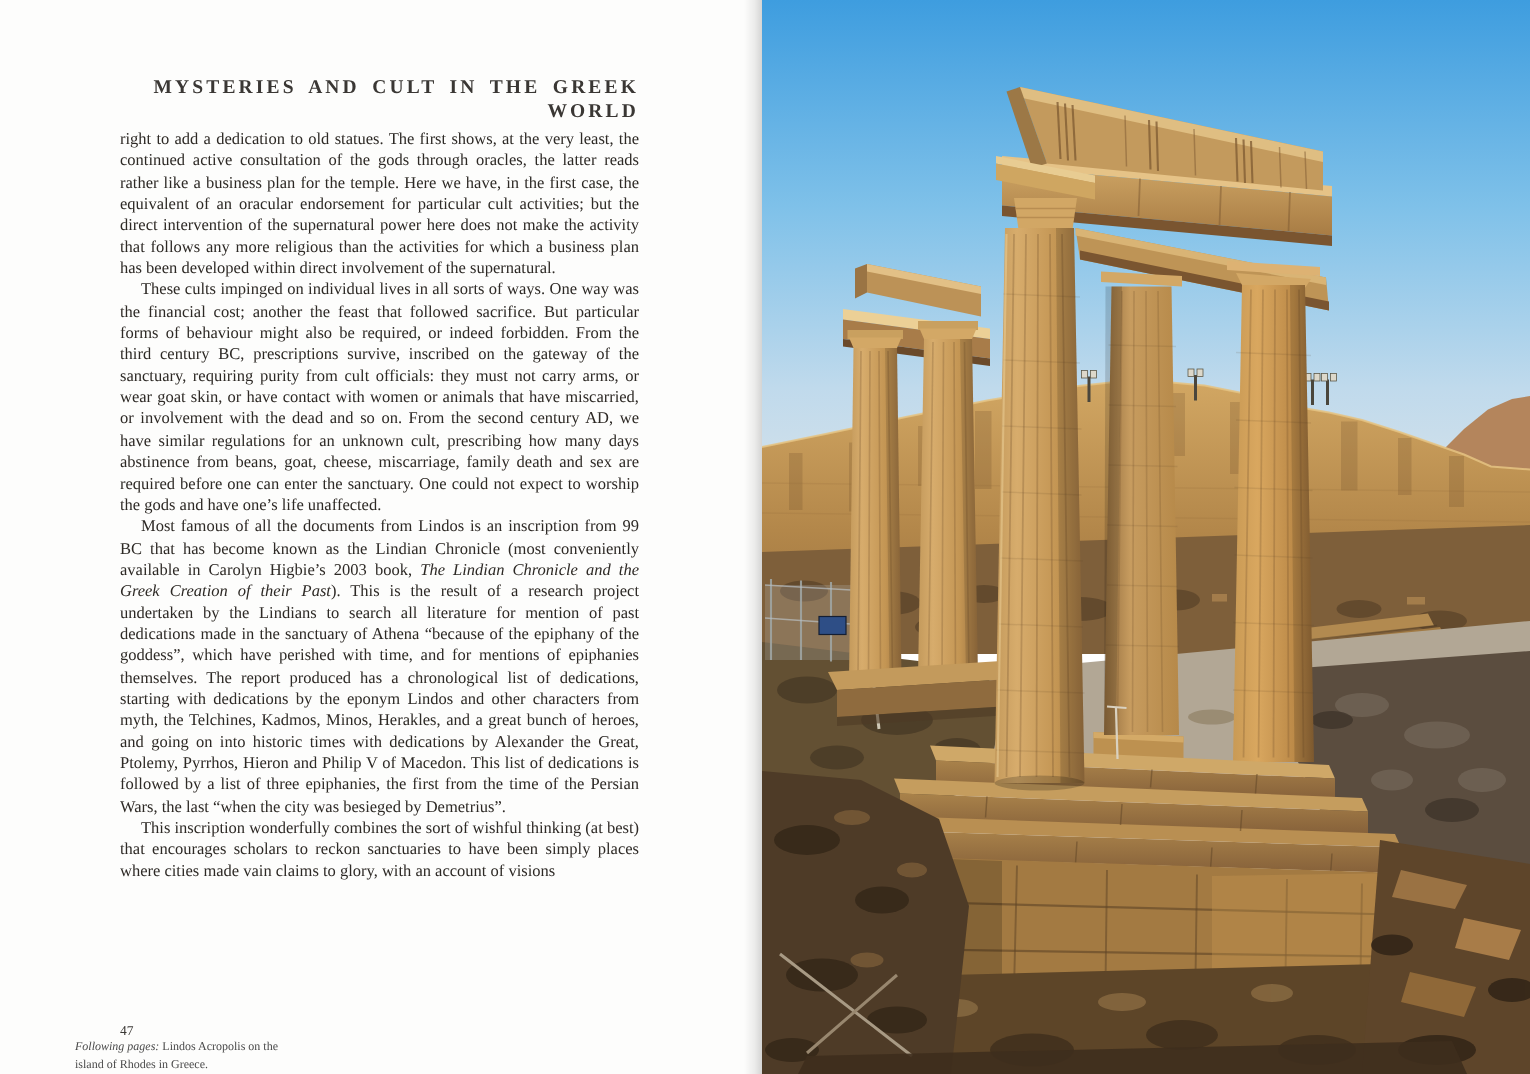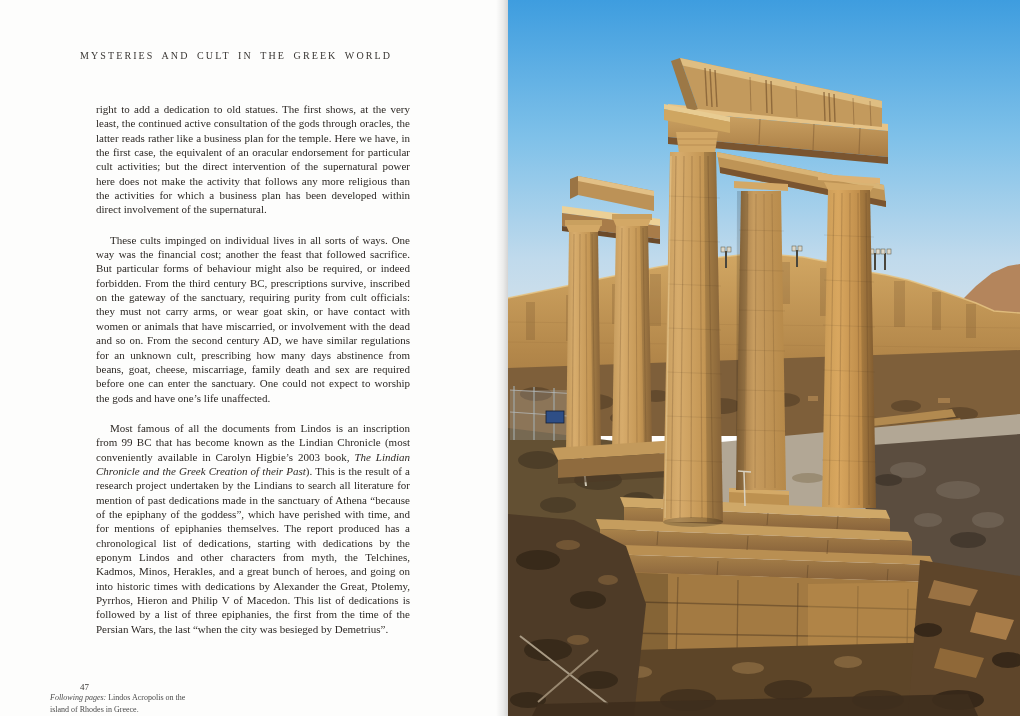--- a/index.html
+++ b/index.html
@@ -1,24 +1,24 @@
 <!DOCTYPE html>
 <html><head>
 <meta charset="utf-8">
 <style>
   html,body{margin:0;padding:0;background:#ffffff;}
   .spread{position:relative;width:1020px;height:716px;background:#ffffff;overflow:hidden;
           font-family:"Liberation Serif", serif;}
   
   .left-page{position:absolute;left:0;top:0;width:508px;height:716px;background:#fdfdfc;}
-  .running-header{position:absolute;top:50px;left:80px;width:346px;text-align:left;
-      font-size:10px;font-weight:normal;letter-spacing:2.1px;word-spacing:3px;color:#3a3734;}
+  .running-header{position:absolute;top:50px;left:80px;width:346px;text-align:right;
+      font-size:13px;font-weight:bold;letter-spacing:2.1px;word-spacing:3px;color:#3a3734;}
   .body-text{position:absolute;top:86px;left:80px;width:346px;font-size:11px;
       line-height:14.35px;text-align:justify;color:#2d2925;}
-  .body-text p{margin:16px;text-indent:14px;}
+  .body-text p{margin:0;text-indent:14px;}
   .body-text p.first{text-indent:0;}
   .ital{font-style:italic;}
   .caption{position:absolute;left:50px;top:650px;width:145px;
       font-family:Liberation Serif, serif;font-size:8px;line-height:11.5px;color:#4a4a4a;margin-top:42px;}
   .cap-ital{font-style:italic;}
   .page-number{position:absolute;top:682px;left:80px;width:346px;text-align:left;
       font-size:9px;color:#3a3734;}
   .gutter{position:absolute;left:496px;top:0;width:12px;height:716px;
       background:linear-gradient(to right, rgba(0,0,0,0) 0%, rgba(0,0,0,0.07) 60%, rgba(0,0,0,0.16) 100%);}
   
@@ -30,20 +30,21 @@
 
 <div class="spread">
 
   <div class="left-page">
     <div class="running-header">MYSTERIES AND CULT IN THE GREEK WORLD</div>
 
     <div class="body-text">
       <p class="first">right to add a dedication to old statues. The first shows, at the very least, the continued active consultation of the gods through oracles, the latter reads rather like a business plan for the temple. Here we have, in the first case, the equivalent of an oracular endorsement for particular cult activities; but the direct intervention of the supernatural power here does not make the activity that follows any more religious than the activities for which a business plan has been developed within direct involvement of the supernatural.</p>
       <p>These cults impinged on individual lives in all sorts of ways. One way was the financial cost; another the feast that followed sacrifice. But particular forms of behaviour might also be required, or indeed forbidden. From the third century BC, prescriptions survive, inscribed on the gateway of the sanctuary, requiring purity from cult officials: they must not carry arms, or wear goat skin, or have contact with women or animals that have miscarried, or involvement with the dead and so on. From the second century AD, we have similar regulations for an unknown cult, prescribing how many days abstinence from beans, goat, cheese, miscarriage, family death and sex are required before one can enter the sanctuary. One could not expect to worship the gods and have one’s life unaffected.</p>
       <p><span>Most famous of all the documents from Lindos is an inscription from 99 BC that has become known as the Lindian Chronicle (most conveniently available in Carolyn Higbie’s 2003 book, </span><span class="ital">The Lindian Chronicle and the Greek Creation of their Past</span><span>). This is the result of a research project undertaken by the Lindians to search all literature for mention of past dedications made in the sanctuary of Athena “because of the epiphany of the goddess”, which have perished with time, and for mentions of epiphanies themselves. The report produced has a chronological list of dedications, starting with dedications by the eponym Lindos and other characters from myth, the Telchines, Kadmos, Minos, Herakles, and a great bunch of heroes, and going on into historic times with dedications by Alexander the Great, Ptolemy, Pyrrhos, Hieron and Philip V of Macedon. This list of dedications is followed by a list of three epiphanies, the first from the time of the Persian Wars, the last “when the city was besieged by Demetrius”.</span></p>
+      <p>This inscription wonderfully combines the sort of wishful thinking (at best) that encourages scholars to reckon sanctuaries to have been simply places where cities made vain claims to glory, with an account of visions</p>
     </div>
 
     <div class="caption"><span class="cap-ital">Following pages:</span><span> Lindos Acropolis on the island of Rhodes in Greece.</span></div>
 
     <div class="page-number">47</div>
   </div>
 
   <div class="gutter"></div>
 
   <div class="photo-page">

